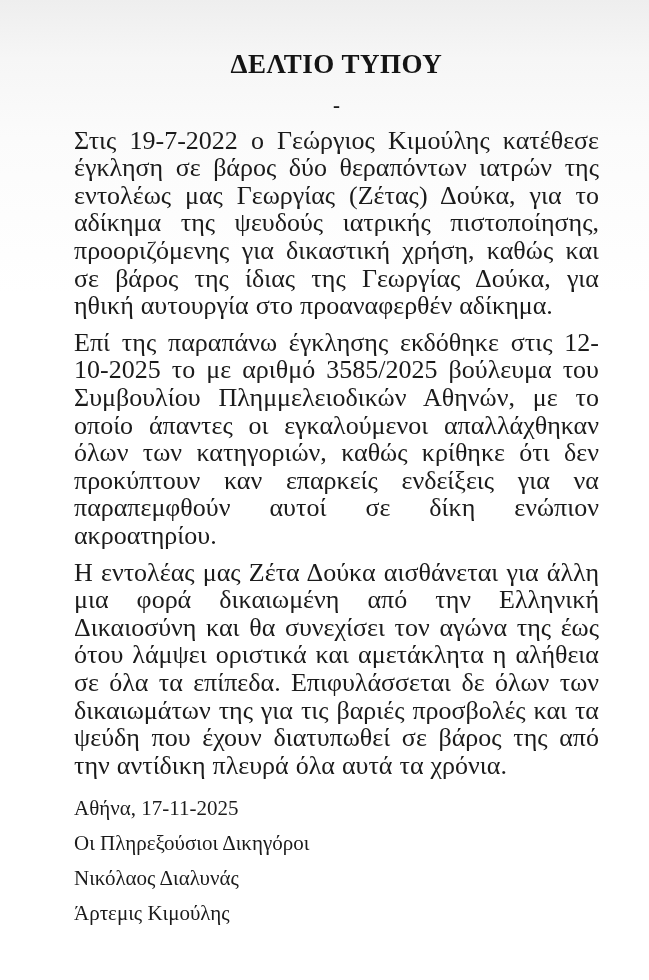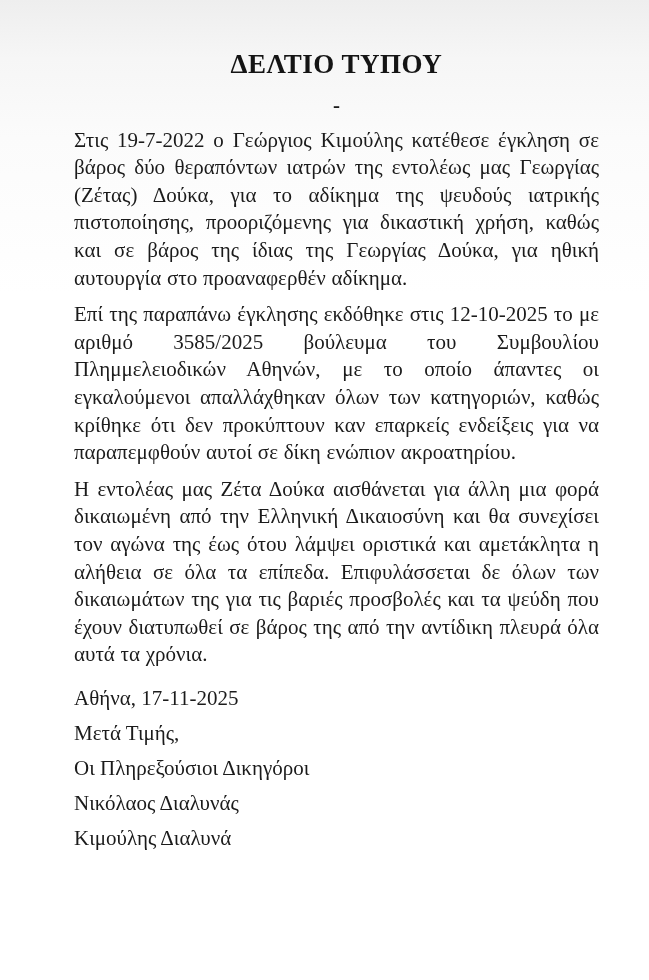--- a/index.html
+++ b/index.html
@@ -35,21 +35,21 @@
   .separator {
     text-align: center;
     font-size: 21px;
     font-weight: bold;
     line-height: 1;
     margin: 15px 0 11px 0;
     color: #1b1b1b;
   }
   .body-text p {
     margin: 0 0 9px 0;
-    font-size: 21px;
+    font-size: 26px;
     line-height: 27.6px;
     text-align: justify;
     text-justify: inter-word;
     hyphens: none;
     word-spacing: 0.5px;
   }
   .body-text p:last-child {
     margin-bottom: 0;
   }
   .bold-ruling {
@@ -78,19 +78,18 @@
     <p>Στις 19-7-2022 ο Γεώργιος Κιμούλης κατέθεσε έγκληση σε βάρος δύο θεραπόντων ιατρών της εντολέως μας Γεωργίας (Ζέτας) Δούκα, για το αδίκημα της ψευδούς ιατρικής πιστοποίησης, προοριζόμενης για δικαστική χρήση, καθώς και σε βάρος της ίδιας της Γεωργίας Δούκα, για ηθική αυτουργία στο προαναφερθέν αδίκημα.</p>
 
     <p><span>Επί της παραπάνω έγκλησης εκδόθηκε στις 12-10-2025 το με αριθμό 3585/2025 βούλευμα του Συμβουλίου Πλημμελειοδικών Αθηνών, με το οποίο </span><span class="bold-ruling">άπαντες οι εγκαλούμενοι απαλλάχθηκαν όλων των κατηγοριών,</span><span> καθώς κρίθηκε ότι δεν προκύπτουν καν επαρκείς ενδείξεις για να παραπεμφθούν αυτοί σε δίκη ενώπιον ακροατηρίου.</span></p>
 
     <p>Η εντολέας μας Ζέτα Δούκα αισθάνεται για άλλη μια φορά δικαιωμένη από την Ελληνική Δικαιοσύνη και θα συνεχίσει τον αγώνα της έως ότου λάμψει οριστικά και αμετάκλητα η αλήθεια σε όλα τα επίπεδα. Επιφυλάσσεται δε όλων των δικαιωμάτων της για τις βαριές προσβολές και τα ψεύδη που έχουν διατυπωθεί σε βάρος της από την αντίδικη πλευρά όλα αυτά τα χρόνια.</p>
 
   </div>
 
   <div class="signature-block">
     <div class="sig-line">Αθήνα, 17-11-2025</div>
-    <div class="sig-line">Μετά Τιμής,</div>
     <div class="sig-line">Οι Πληρεξούσιοι Δικηγόροι</div>
     <div class="sig-line">Νικόλαος Διαλυνάς</div>
-    <div class="sig-line">Κιμούλης Διαλυνά</div>
+    <div class="sig-line">Άρτεμις Κιμούλης</div>
   </div>
 
 </div>
 
 </body></html>

